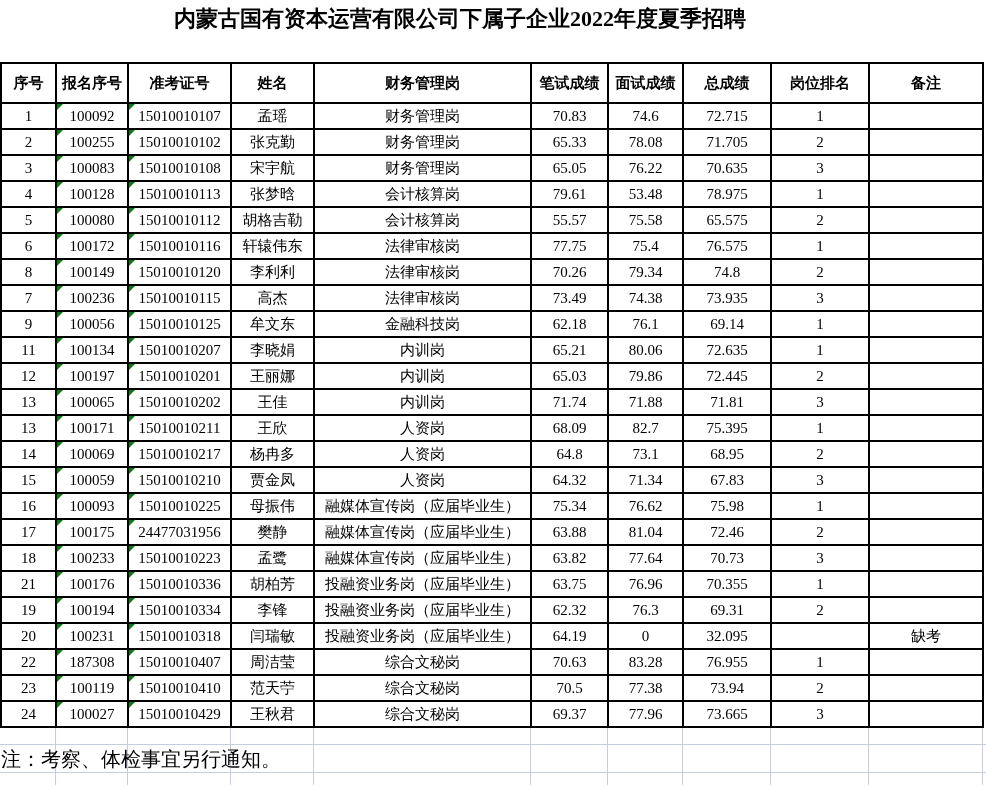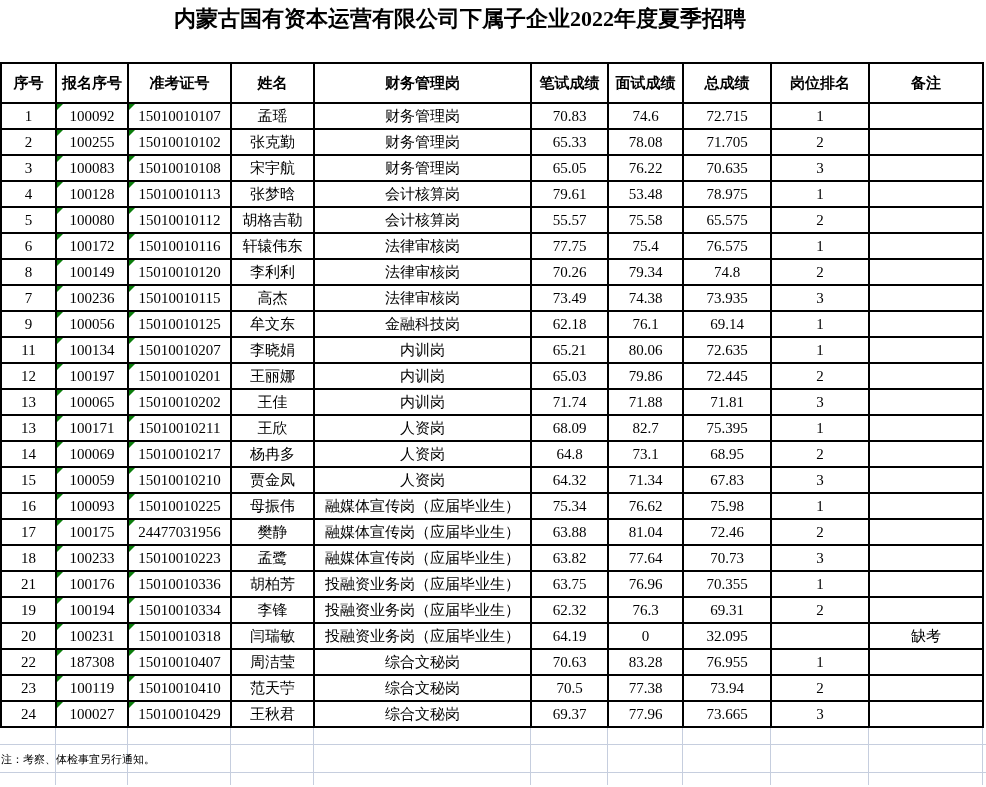--- a/index.html
+++ b/index.html
@@ -37,21 +37,21 @@
   .vline{
     position:absolute;top:0;bottom:0;width:1px;
     background:var(--grid,#c6cede);
   }
   .hline{
     position:absolute;left:0;right:0;height:1px;
     background:var(--grid,#c6cede);
   }
   .footnote{
     position:absolute;left:1px;top:22px;
-    font-size:11px;line-height:18px;white-space:nowrap;
+    font-size:20px;line-height:18px;white-space:nowrap;
   }
 </style>
 </head>
 <body>
 
 <div class="title-block">
   <div>内蒙古国有资本运营有限公司下属子企业2022年度夏季招聘</div>
 </div>
 
 <table class="results">

